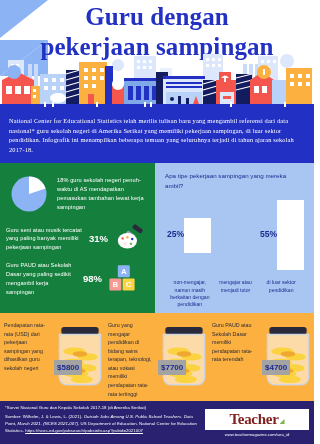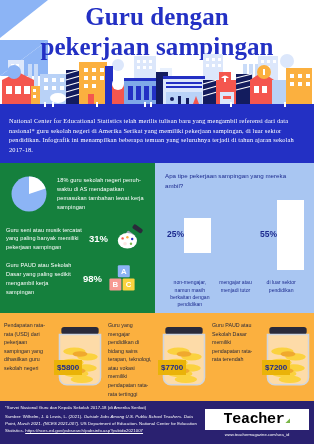--- a/index.html
+++ b/index.html
@@ -55,35 +55,35 @@
   .bar-rect { width: 40px; background: #ffffff; }
   .bar-labels { display: flex; justify-content: space-between; padding: 3px 2px 0 2px; }
   .bar-lab { width: 46px; text-align: center; color: #1d2b8f; font-size: 5.1px;
              line-height: 1.45; }
 
   
   .money { background: #fbb03f; height: 86px; display: flex; padding: 6px 4px 0 4px; }
   .money-cell { flex: 1 1 0; display: flex; align-items: flex-start; gap: 2px; position: relative; }
   .money-text { color: #2a2a3a; font-size: 5.3px; line-height: 1.62; width: 46px; padding-top: 2px; }
   .jar-wrap { position: relative; width: 56px; height: 74px; }
-  .amt { position: absolute; left: 2px; bottom: 18px; background: #eab308;
+  .amt { position: absolute; left: 2px; bottom: 18px; background: #a3a3a3;
          color: #1d2b8f; font-size: 8px; font-weight: bold; padding: 3px 3px; }
 
   
   .footer { background: #2a2170; height: 46px; display: flex; align-items: flex-start;
             padding: 4px 5px 0 5px; gap: 4px; }
   .foot-left { flex: 1 1 auto; }
   .foot-note { color: #ffffff; font-size: 4.3px; line-height: 1.5; margin-bottom: 3px; letter-spacing: .05px; }
   .foot-src { color: #ffffff; font-size: 4.3px; line-height: 1.62; letter-spacing: .05px; }
   .foot-src i { font-style: italic; }
   .foot-link { color: #ffffff; text-decoration: underline; }
   .foot-right { width: 104px; flex: 0 0 104px; padding-top: 4px; }
   .logo-box { background: #ffffff; padding: 2px 4px; display: flex; align-items: baseline;
               justify-content: center; }
-  .logo-txt { font-family: Liberation Mono, monospace; font-weight: bold; color: #000000;
+  .logo-txt { font-family: Liberation Serif, serif; font-weight: bold; color: #7f1d1d;
               font-size: 15px; letter-spacing: -.3px; text-align: right; }
   .logo-dot { width: 5px; height: 5px; background: #7ab648; margin-left: 1px;
               clip-path: polygon(0 100%, 100% 100%, 100% 0); }
   .foot-url { color: #ffffff; font-size: 4.2px; text-align: center; margin-top: 2px; }
   .orange-bar { height: 2px; background: #fbb03f; }
 </style>
 </head>
 <body>
 
 <div class="page">
@@ -383,21 +383,21 @@
               <ellipse cx="36" cy="52" rx="12" ry="4"></ellipse>
             <ellipse cx="26" cy="58" rx="13" ry="4"></ellipse>
               <ellipse cx="32" cy="64" rx="12" ry="4"></ellipse>
           </g>
           <g fill="#f0a92e">
             <ellipse cx="30" cy="37" rx="8" ry="3"></ellipse>
               <ellipse cx="28" cy="55" rx="8" ry="3"></ellipse>
           </g>
           <path d="M8 16 h44 v46 a8 8 0 0 1 -8 8 h-28 a8 8 0 0 1 -8 -8 Z" fill="none" stroke="#cfd6e0" stroke-width="1.6"></path>
         </svg>
-        <div class="amt">$7200</div>
+        <div class="amt">$4700</div>
       </div>
     </div>
   </div>
 
   <div class="orange-bar"></div>
 
   <div class="footer">
     <div class="foot-left">
       <div class="foot-note">*Survei Nasional Guru dan Kepala Sekolah 2017-18 (di Amerika Serikat)</div>
       <div class="foot-src"><span>Sumber: Wilhelm, J. &amp; Lewis, L. (2021). </span><i>Outside Jobs Among U.S. Public School Teachers. Data Point, March 2021. (NCES 2021-007).</i><span> US Department of Education. National Center for Education Statistics. </span><a class="foot-link" href="#">https://nces.ed.gov/pubsearch/pubsinfo.asp?pubid=2021007</a></div>

